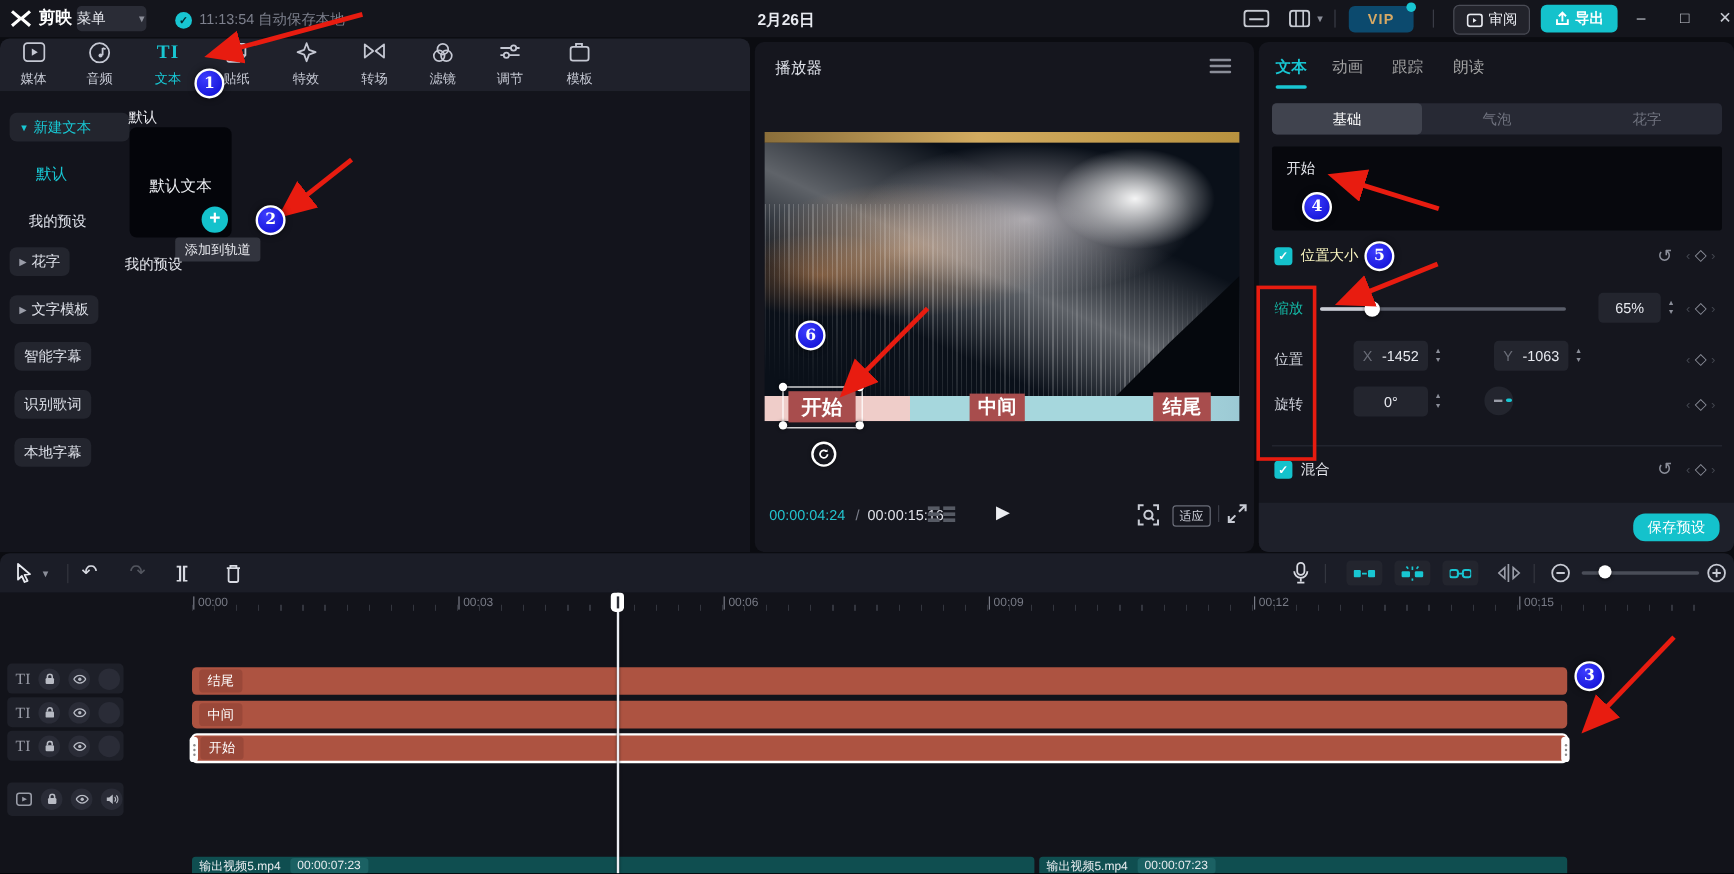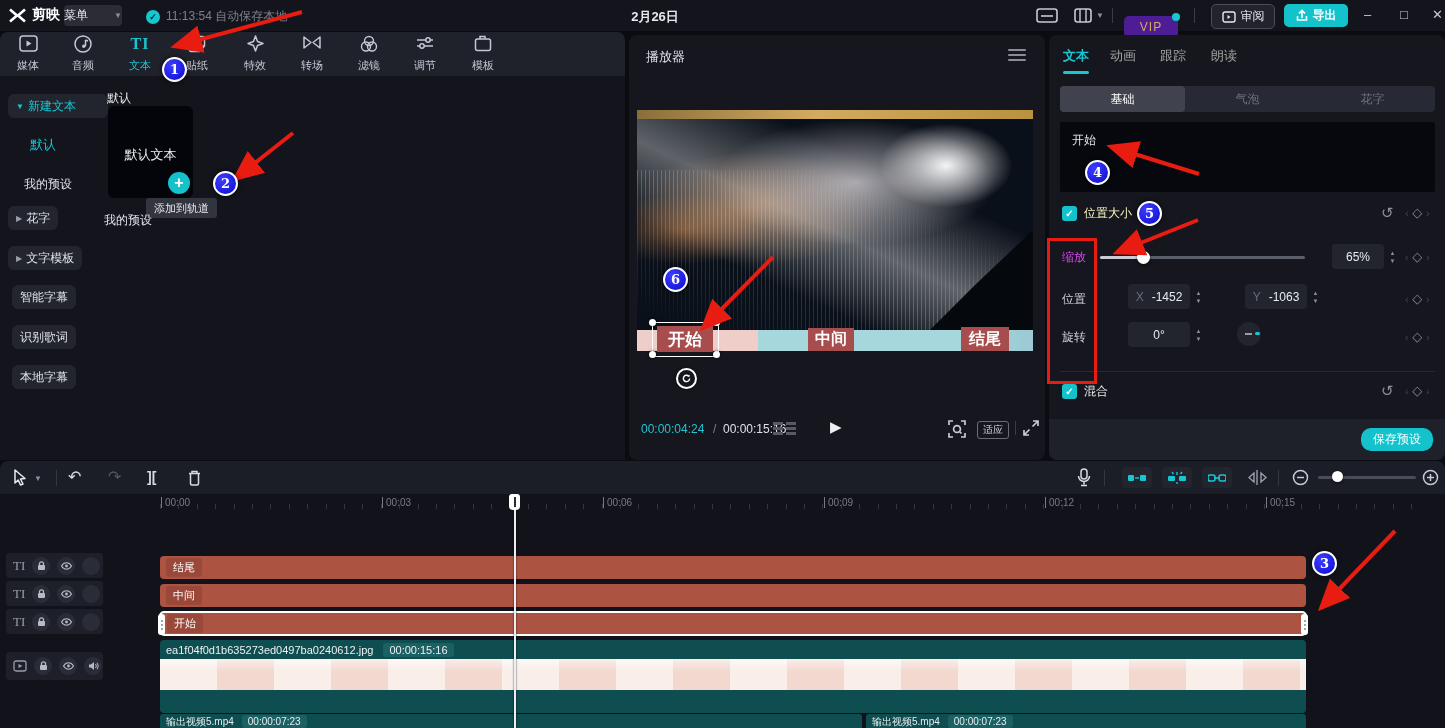--- a/index.html
+++ b/index.html
@@ -8,22 +8,22 @@
   .abs{position:absolute;}
   .row{display:flex;align-items:center;}
   .teal{color:#18c6d2;}
   
   .titlebar{left:0;top:0;width:1445px;height:31px;background:#14151c;}
   .menu-btn{left:64px;top:5px;width:58px;height:21px;background:#2a2c36;border-radius:4px;
             display:flex;align-items:center;justify-content:space-between;gap:4px;color:#e8eaf0;}
   .chk{width:14px;height:14px;border-radius:50%;background:#18c6d2;color:#04252a;font-size:9px;
        display:flex;align-items:center;justify-content:center;font-weight:bold;}
   .win-ic{color:#c7cad2;font-size:13px;}
-  .vip-chip{left:1124px;top:16px;width:54px;height:22px;background:#4c1d95;border-radius:5px;
-            display:flex;align-items:center;justify-content:center;color:#d7a964;font-weight:normal;letter-spacing:1px;}
+  .vip-chip{left:1124px;top:5px;width:54px;height:22px;background:#0c4a6e;border-radius:5px;
+            display:flex;align-items:center;justify-content:center;color:#d7a964;font-weight:bold;letter-spacing:1px;}
   .vip-dot{position:absolute;right:-2px;top:-3px;width:8px;height:8px;border-radius:50%;background:#18c6d2;}
   .review-btn{left:1211px;top:4px;width:62px;height:23px;background:#22232b;border:1px solid #4a4c56;border-radius:5px;
               display:flex;align-items:center;justify-content:center;gap:5px;color:#e8eaf0;}
   .export-btn{left:1284px;top:4px;width:64px;height:23px;background:#14c2cc;border-radius:5px;
               display:flex;align-items:center;justify-content:center;gap:5px;color:#fff;font-weight:bold;}
   
   .mtoolbar{left:0;top:32px;width:625px;height:44px;background:#1f212b;border-radius:8px 8px 0 0;}
   .mt-item{position:absolute;top:3px;width:46px;height:38px;display:flex;flex-direction:column;align-items:center;justify-content:space-between;color:#c5c8d3;}
   .mt-item .lb{font-size:11px;}
   .mt-item.active{color:#18c6d2;}
@@ -343,21 +343,21 @@
 
     <div class="textarea">开始</div>
 
     <div class="abs row" style="left:13px;top:170px;gap:7px;">
       <span class="chkbox">✓</span>
       <span style="color:#fef9c3;">位置大小</span>
     </div>
     <span class="abs reset-ic" style="left:332px;top:169px;">↺</span>
     <span class="abs kf" style="left:356px;top:170px;"><span class="ar">‹</span> ◇ <span class="ar">›</span></span>
 
-    <span class="abs" style="left:13px;top:214px;color:#d946ef;">缩放</span>
+    <span class="abs" style="left:13px;top:214px;color:#14b8a6;">缩放</span>
     <div class="slider-track" style="left:51px;top:221px;width:205px;"></div>
     <div class="slider-fill" style="left:51px;top:221px;width:43px;"></div>
     <div class="slider-handle" style="left:88px;top:216px;"></div>
     <div class="valbox" style="left:283px;top:209px;width:52px;">
         <span>65%</span>
       </div>
     <div class="stepper" style="left:337px;top:209px;">
         <span>▲</span>
         <span>▼</span>
       </div>
@@ -561,28 +561,20 @@
           <i></i>
           <i></i>
         </span>
       <span class="edge-handle" style="right:-3px;">
           <i></i>
           <i></i>
           <i></i>
         </span>
     </div>
 
-    <div class="vclip">
-      <div class="vclip-hdr">
-        <span>ea1f04f0d1b635273ed0497ba0240612.jpg</span>
-        <span class="dur-chip">00:00:15:16</span>
-      </div>
-      <div class="vclip-thumbs"></div>
-      <div class="vclip-bot"></div>
-    </div>
 
     <div class="bclip" style="left:160px;width:702px;">
       <span>输出视频5.mp4</span>
       <span class="dur-chip">00:00:07:23</span>
     </div>
     <div class="bclip" style="left:866px;width:440px;">
       <span>输出视频5.mp4</span>
       <span class="dur-chip">00:00:07:23</span>
     </div>
   </div>

